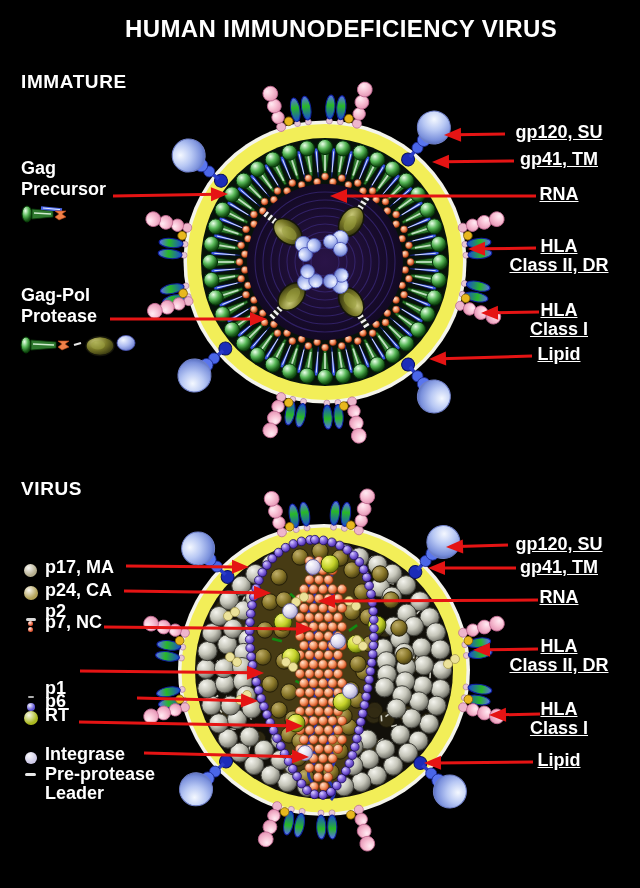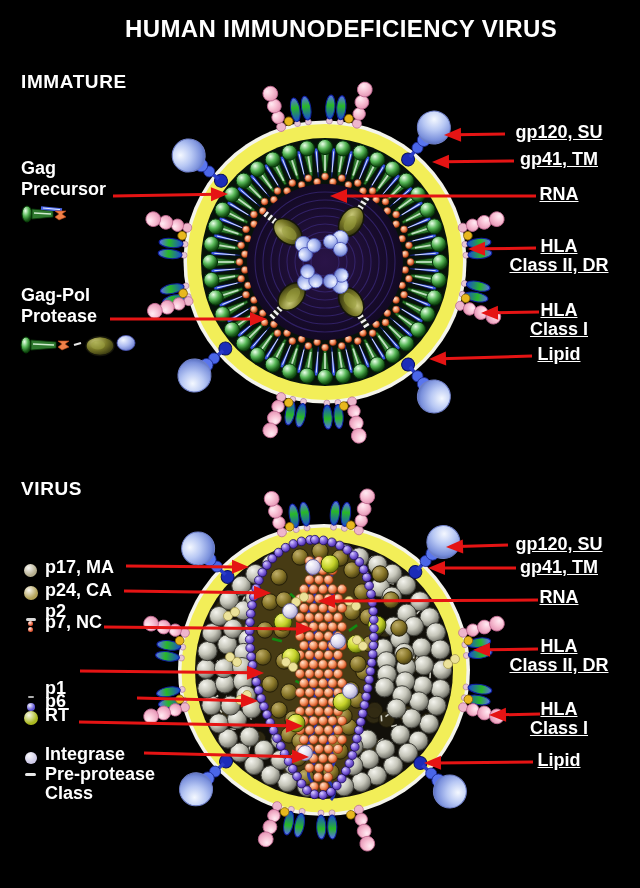--- a/index.html
+++ b/index.html
@@ -1517,15 +1517,15 @@
     <span class="icon-box">
         <span class="ic round glossy" style="width: 12px; height: 12px; background: radial-gradient(circle at 35% 30%, rgba(255, 255, 255, 0.9), rgba(255, 255, 255, 0) 62%), rgb(207, 203, 232);"></span>
       </span>
     <span class="ltext">Integrase</span>
   </div>
   <div class="legend-item top" style="top:765px">
     <span class="icon-box" style="padding-top:8px">
         <span class="ic dash" style="width: 11px; height: 3px; background: rgb(232, 232, 232);"></span>
       </span>
     <span class="ltext">Pre-protease
-Class</span>
+Leader</span>
   </div>
 </div>
 
 </body></html>

